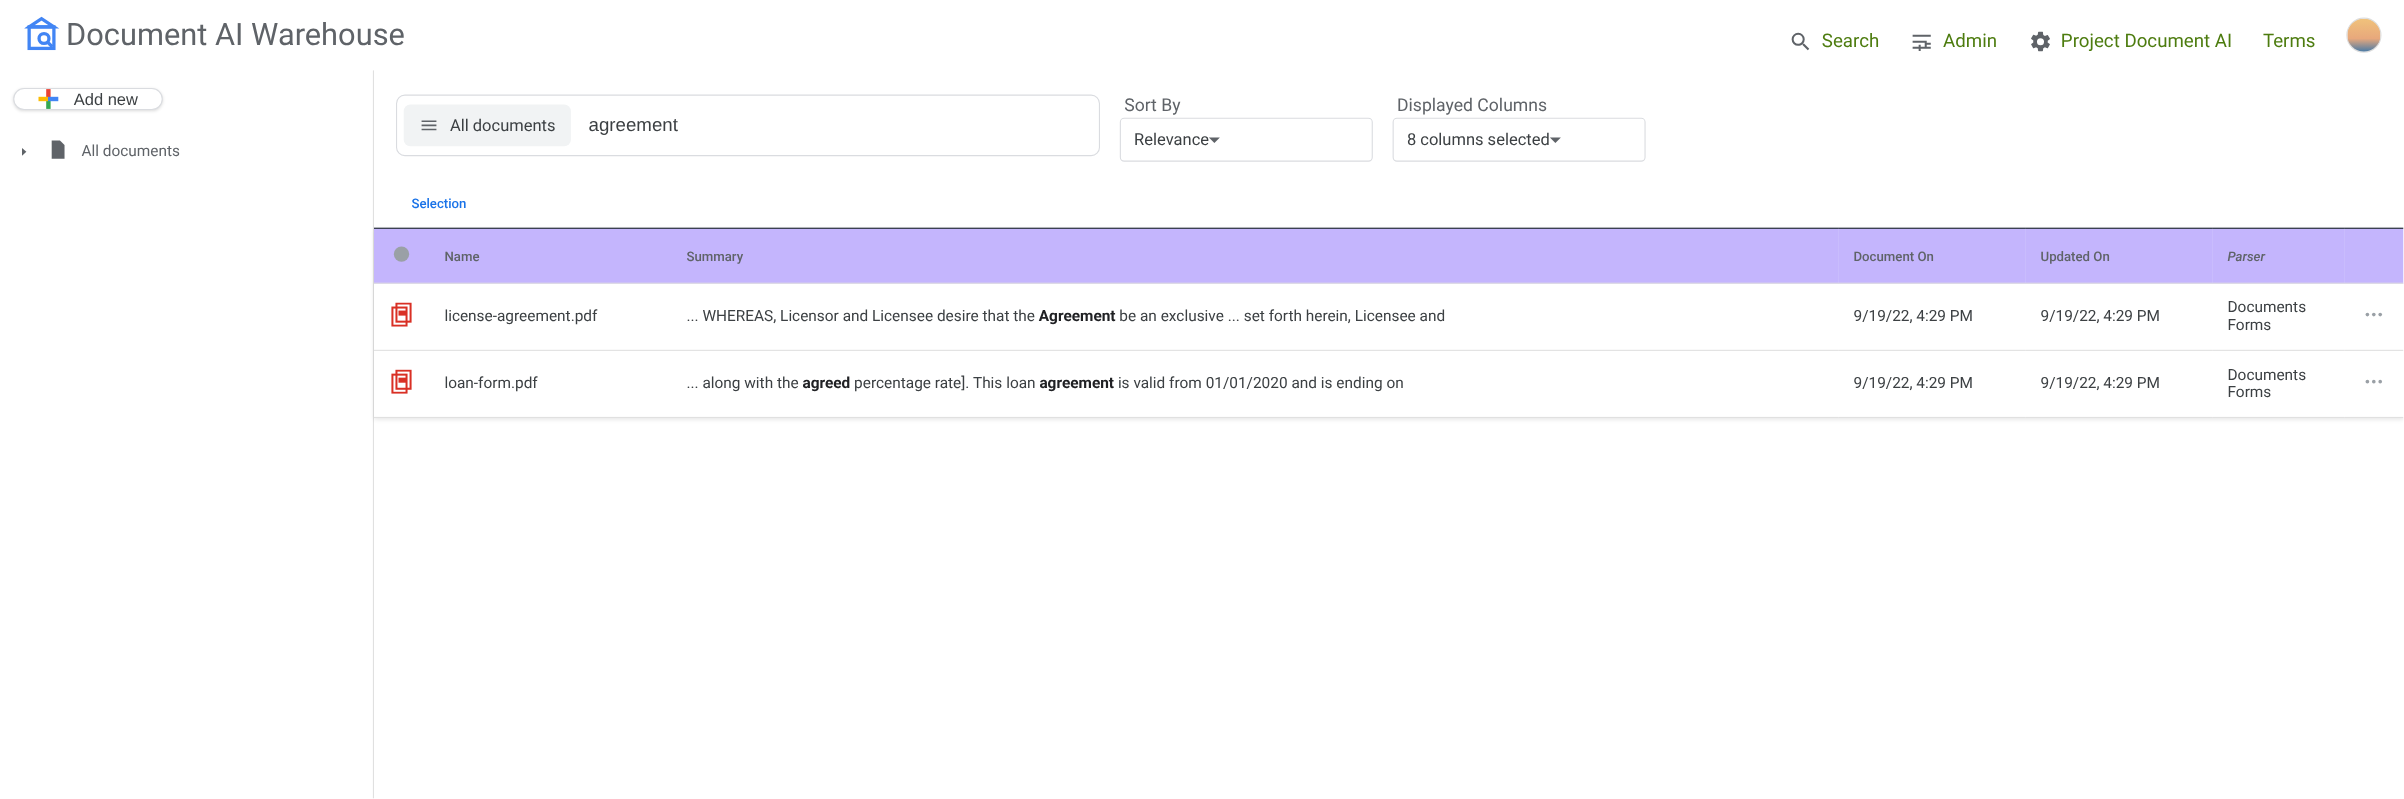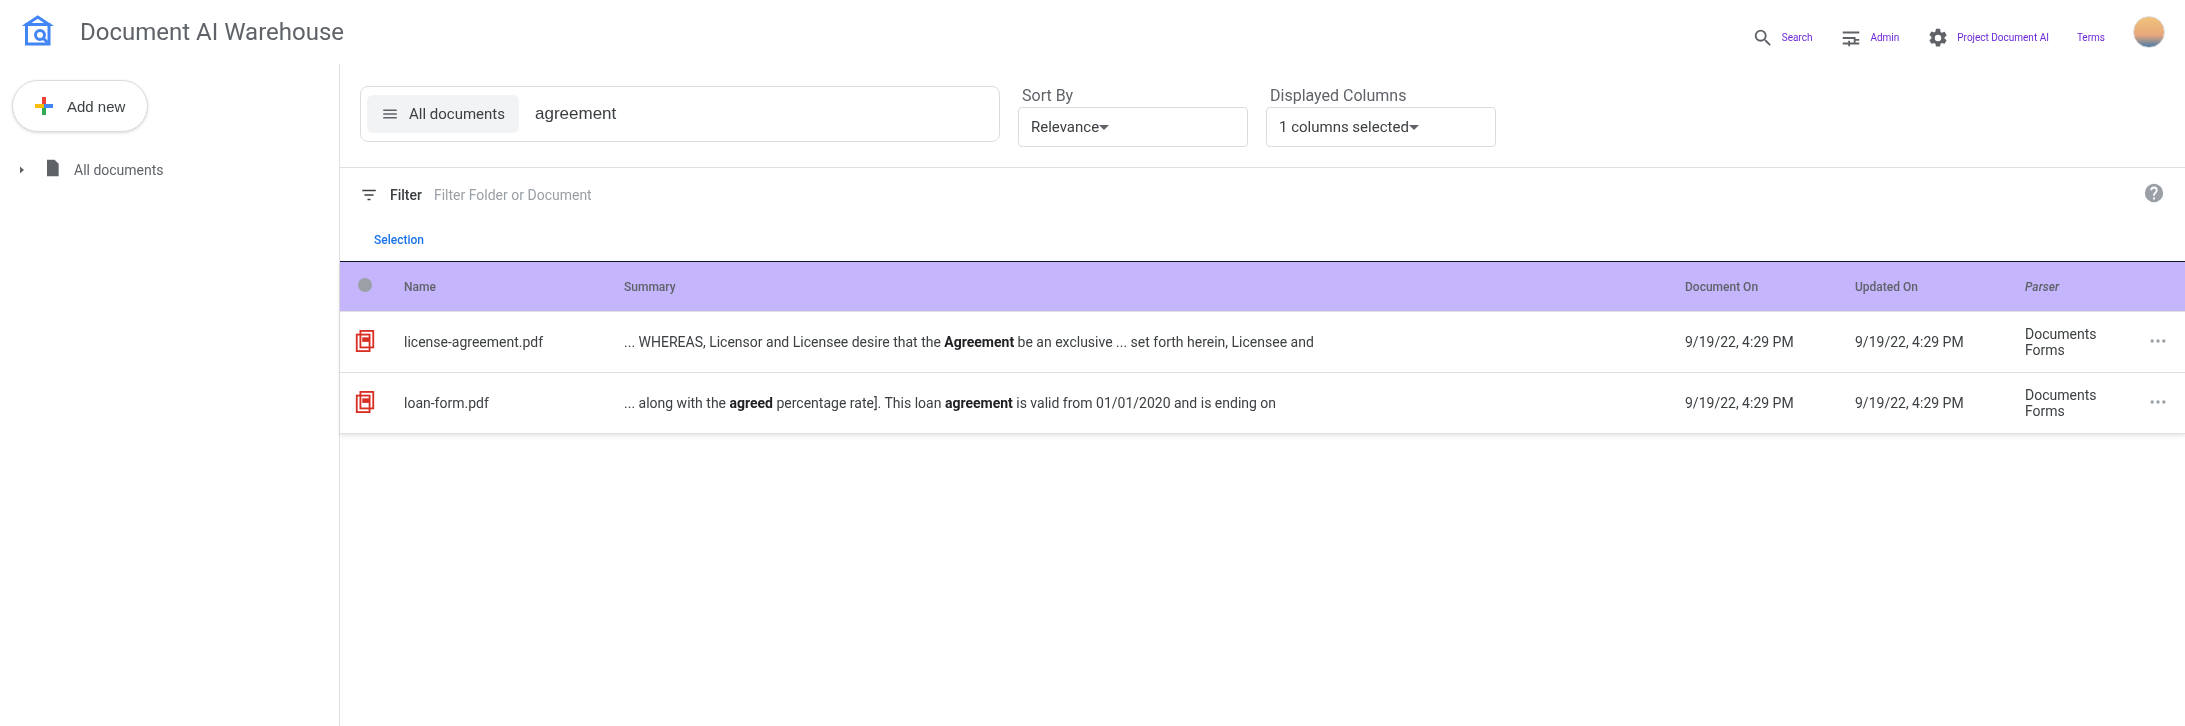--- a/index.html
+++ b/index.html
@@ -14,50 +14,49 @@
     align-items: center;
     height: 64px;
     padding: 0 20px;
     border-bottom: 1px solid transparent;
   }
   .logo {
     width: 40px; height: 40px;
     display: flex; align-items: center; justify-content: center;
   }
   .app-title {
-    font-size: 24px;
+    font-size: 28px;
     font-weight: 400;
     color: #5f6368;
-    margin-left: 20px;
   }
   .topbar-spacer { flex: 1; }
   .topbar-actions { display: flex; align-items: center; gap: 28px; }
   .topbar-item {
     display: flex; align-items: center; gap: 8px;
-    color: #6d28d9; font-size: 10px; cursor: pointer; margin-top: 12px;
+    color: #4d7c0f; font-size: 17px; cursor: pointer; margin-top: 12px;
   }
   .topbar-item svg { fill: #5f6368; }
   .avatar {
     width: 32px; height: 32px; border-radius: 50%;
     background: linear-gradient(180deg, #f0c27b 0%, #e8a87c 60%, #4a7ba6 100%);
     border: 1px solid #ddd;
   }
 
   .layout { display: flex; height: calc(100vh - 64px); }
   .sidebar {
     width: 340px;
     border-right: 1px solid #e0e0e0;
     padding: 16px 8px;
   }
   .add-btn {
     display: inline-flex; align-items: center; gap: 14px;
     background: #fff;
     border: 1px solid #dadce0;
     border-radius: 28px;
-    padding: 16px 22px;
+    padding: 0 22px;
     font-size: 15px;
     color: #3c4043;
     box-shadow: 0 1px 3px rgba(0,0,0,0.15);
     cursor: pointer;
     margin: 0 0 18px 4px;
   }
   .side-row {
     display: flex; align-items: center; gap: 12px;
     padding: 8px 6px; color: #5f6368; font-size: 14px;
     cursor: pointer;
@@ -214,38 +213,26 @@
       <div class="dd">
         <span class="dd-label">Sort By</span>
         <div class="dd-box">
           <span>Relevance</span>
           <span class="dd-caret"></span>
         </div>
       </div>
       <div class="dd">
         <span class="dd-label">Displayed Columns</span>
         <div class="dd-box">
-          <span>1 columns selected</span>
+          <span>8 columns selected</span>
           <span class="dd-caret"></span>
         </div>
       </div>
     </div>
 
-    <div class="filter-bar">
-      <svg width="18" height="18" viewBox="0 0 24 24" fill="#3c4043">
-          <path d="M3 5h18v2H3zM6 11h12v2H6zM10 17h4v2h-4z"></path>
-        </svg>
-      <span class="lbl">Filter</span>
-      <span class="ph">Filter Folder or Document</span>
-      <span class="help">
-        <svg width="22" height="22" viewBox="0 0 24 24" fill="#9aa0a6">
-            <path d="M12 2a10 10 0 100 20 10 10 0 000-20zm1 17h-2v-2h2v2zm2.07-7.75l-.9.92C13.45 12.9 13 13.5 13 15h-2v-.5c0-1.1.45-2.1 1.17-2.83l1.24-1.26c.37-.36.59-.86.59-1.41a2 2 0 10-4 0H8a4 4 0 118 0c0 .88-.36 1.68-.93 2.25z"></path>
-          </svg>
-      </span>
-    </div>
 
     <div class="tabs">
       <span class="tab-active">Selection</span>
     </div>
 
     <table class="docs">
       <thead>
         <tr>
           <th class="sel-col"><span class="sel-dot"></span></th>
           <th style="width:220px;">Name</th>

